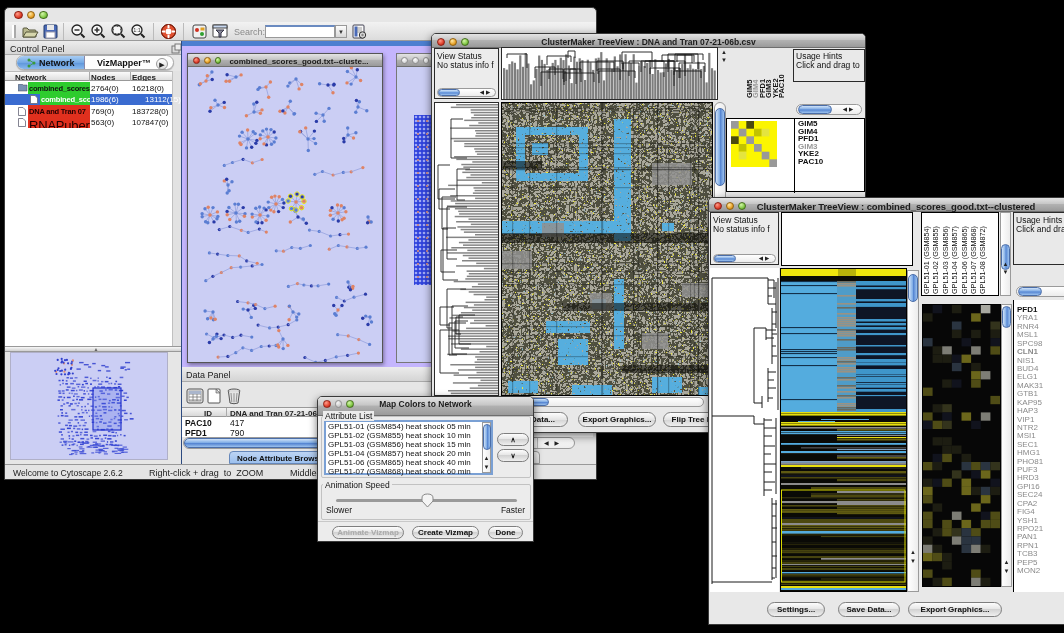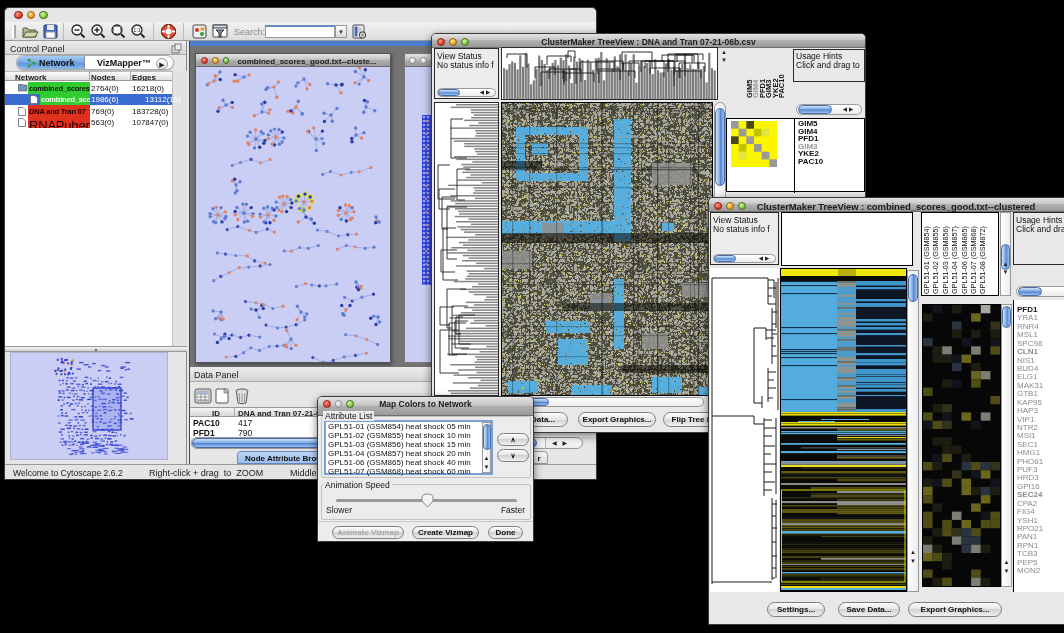--- a/index.html
+++ b/index.html
@@ -517,21 +517,21 @@
           <rect x="82.4" y="93.7" width="4.1" height="1.2" fill="#3848d4" opacity="0.8"></rect>
           <rect x="56.3" y="95.0" width="3.4" height="1.2" fill="#3848d4" opacity="0.8"></rect>
           <rect x="71.1" y="96.8" width="2.2" height="1.2" fill="#3848d4" opacity="0.8"></rect>
           <rect x="76.7" y="93.0" width="2.6" height="1.2" fill="#3848d4" opacity="0.8"></rect>
           <rect x="84.5" y="96.5" width="6.0" height="1.2" fill="#3848d4" opacity="0.8"></rect>
           <rect x="78.8" y="91.8" width="3.6" height="1.2" fill="#3848d4" opacity="0.8"></rect>
           <rect x="82" y="35" width="28" height="42" fill="#5a6ee6" fill-opacity="0.28" stroke="#2333cc" stroke-width="1.2"></rect>
         </svg>
       </div>
     </div>
-    <div class="abs" style="left:184px;top:33px;width:411px;height:423px;background:#737373;border-left:1px solid #2c4a80">
+    <div class="abs" style="left:176px;top:33px;width:411px;height:423px;background:#c4b5fd;border-left:1px solid #2c4a80">
       <div class="abs" style="left:0;top:0;width:100%;height:5px;background:#4c7fd0"></div>
       <div class="abs" style="left:5px;top:12px;width:196px;height:310px;border:1px solid #555;background:#cbcef4;box-shadow:1px 2px 4px rgba(0,0,0,.4)">
         <div class="tbar" style="height:13px">
           <div class="tt" style="top:2.5px;font-size:8px;padding-left:28px">combined_scores_good.txt--cluste...</div>
         </div>
         <div class="lt red" style="left:5.0px;top:3.2px;width:6.8px;height:6.8px"></div>
         <div class="lt org" style="left:15.8px;top:3.2px;width:6.8px;height:6.8px"></div>
         <div class="lt grn" style="left:26.6px;top:3.2px;width:6.8px;height:6.8px"></div>
         <div class="abs" style="left:0;top:13px;width:194px;height:295px;overflow:hidden">
           <svg class="abs" style="left:0;top:0" width="194" height="295">
@@ -1966,21 +1966,21 @@
       <div class="lbl" style="left:3px;top:106.0px;font-size:8px;font-weight:normal;color:#8a8a8a">HAP3</div>
       <div class="lbl" style="left:3px;top:114.5px;font-size:8px;font-weight:normal;color:#8a8a8a">VIP1</div>
       <div class="lbl" style="left:3px;top:122.9px;font-size:8px;font-weight:normal;color:#8a8a8a">NTR2</div>
       <div class="lbl" style="left:3px;top:131.3px;font-size:8px;font-weight:normal;color:#8a8a8a">MSI1</div>
       <div class="lbl" style="left:3px;top:139.7px;font-size:8px;font-weight:normal;color:#8a8a8a">SEC1</div>
       <div class="lbl" style="left:3px;top:148.1px;font-size:8px;font-weight:normal;color:#8a8a8a">HMG1</div>
       <div class="lbl" style="left:3px;top:156.6px;font-size:8px;font-weight:normal;color:#8a8a8a">PHO81</div>
       <div class="lbl" style="left:3px;top:165.0px;font-size:8px;font-weight:normal;color:#8a8a8a">PUF3</div>
       <div class="lbl" style="left:3px;top:173.4px;font-size:8px;font-weight:normal;color:#8a8a8a">HRD3</div>
       <div class="lbl" style="left:3px;top:181.8px;font-size:8px;font-weight:normal;color:#8a8a8a">GPI16</div>
-      <div class="lbl" style="left:3px;top:190.2px;font-size:8px;font-weight:bold;color:#8a8a8a">SEC24</div>
+      <div class="lbl" style="left:3px;top:190.2px;font-size:8px;font-weight:normal;color:#8a8a8a">SEC24</div>
       <div class="lbl" style="left:3px;top:198.7px;font-size:8px;font-weight:normal;color:#8a8a8a">CPA2</div>
       <div class="lbl" style="left:3px;top:207.1px;font-size:8px;font-weight:normal;color:#8a8a8a">FIG4</div>
       <div class="lbl" style="left:3px;top:215.5px;font-size:8px;font-weight:normal;color:#8a8a8a">YSH1</div>
       <div class="lbl" style="left:3px;top:223.9px;font-size:8px;font-weight:normal;color:#8a8a8a">RPO21</div>
       <div class="lbl" style="left:3px;top:232.3px;font-size:8px;font-weight:normal;color:#8a8a8a">PAN1</div>
       <div class="lbl" style="left:3px;top:240.8px;font-size:8px;font-weight:normal;color:#8a8a8a">RPN1</div>
       <div class="lbl" style="left:3px;top:249.2px;font-size:8px;font-weight:normal;color:#8a8a8a">TCB3</div>
       <div class="lbl" style="left:3px;top:257.6px;font-size:8px;font-weight:normal;color:#8a8a8a">PEP5</div>
       <div class="lbl" style="left:3px;top:266.0px;font-size:8px;font-weight:normal;color:#8a8a8a">MON2</div>
     </div>

